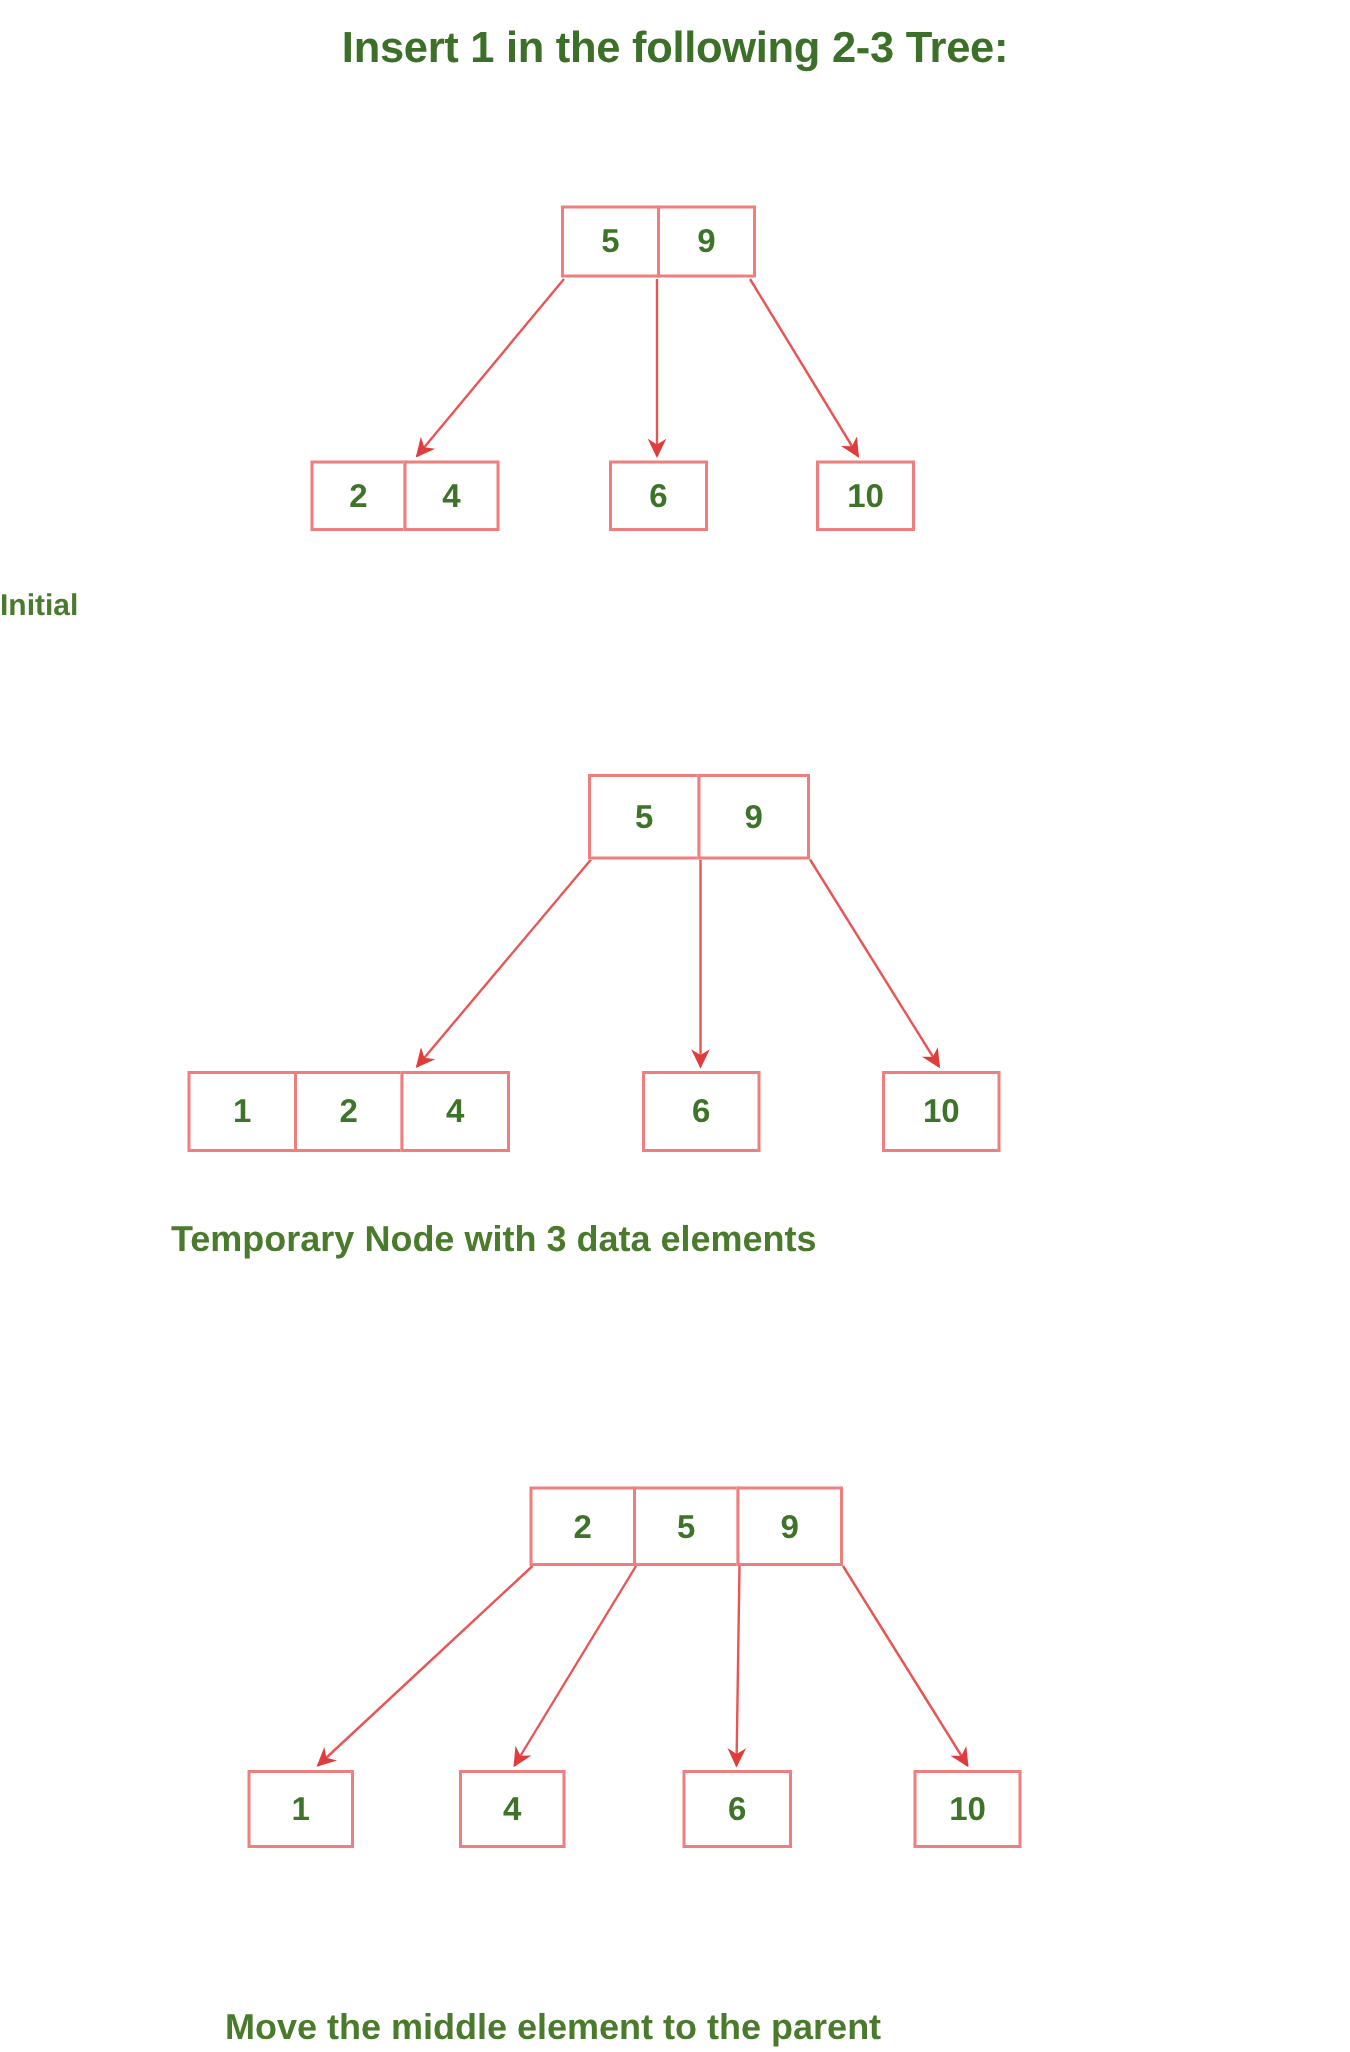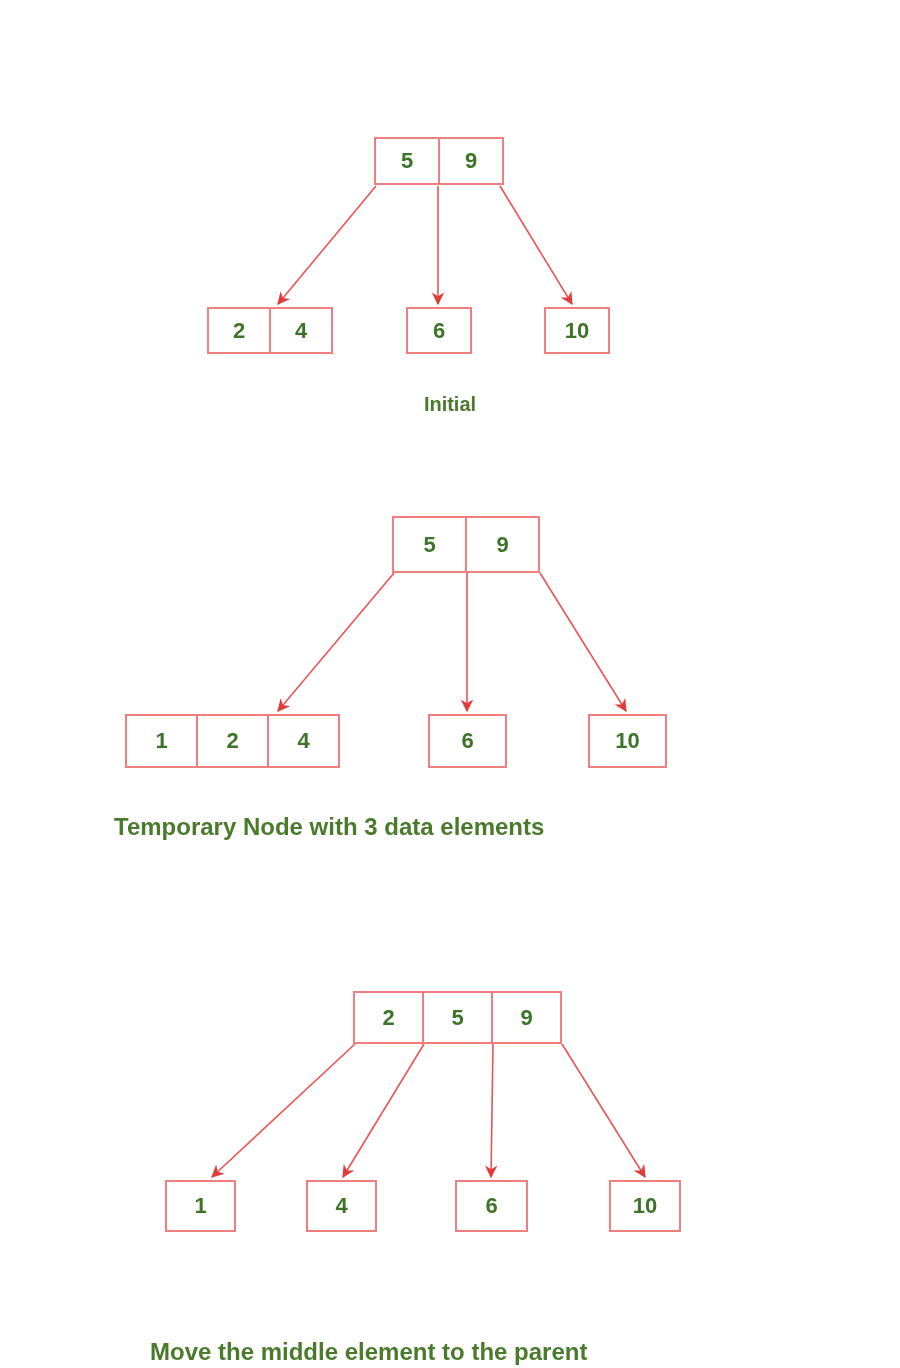--- a/index.html
+++ b/index.html
@@ -38,21 +38,20 @@
     font-weight: bold;
     color: #4a7a2c;
     font-family: "Liberation Sans", sans-serif;
     line-height: 1.22;
     white-space: pre-line;
   }
   .caption-initial {
     left: 0;
     top: 392px;
     width: 900px;
-    text-align: center;
     font-size: 20px;
   }
   .caption-temp {
     left: 114px;
     top: 812px;
     font-size: 24px;
     text-align: center;
   }
   .caption-move {
     left: 150px;
@@ -87,20 +86,21 @@
   .cell + .cell {
     border-left-width: 2px;
     margin-left: -2px;
   }
 </style>
 </head>
 <body>
 
 <div class="page">
 
+  <div class="title">Insert 1 in the following 2-3 Tree:</div>
 
   <svg class="tree-canvas" viewBox="0 0 900 1368" xmlns="http://www.w3.org/2000/svg">
     <defs>
       <marker id="arw" markerWidth="9" markerHeight="9" refX="7.2" refY="4.5" orient="auto" markerUnits="strokeWidth">
         <path d="M0,0.6 L8,4.5 L0,8.4 L2.4,4.5 Z" fill="#e03c3c"></path>
       </marker>
     </defs>
 
     <g stroke="#e85555" stroke-width="1.6" fill="none" marker-end="url(#arw)">
       <line x1="376" y1="186" x2="278" y2="304"></line>

